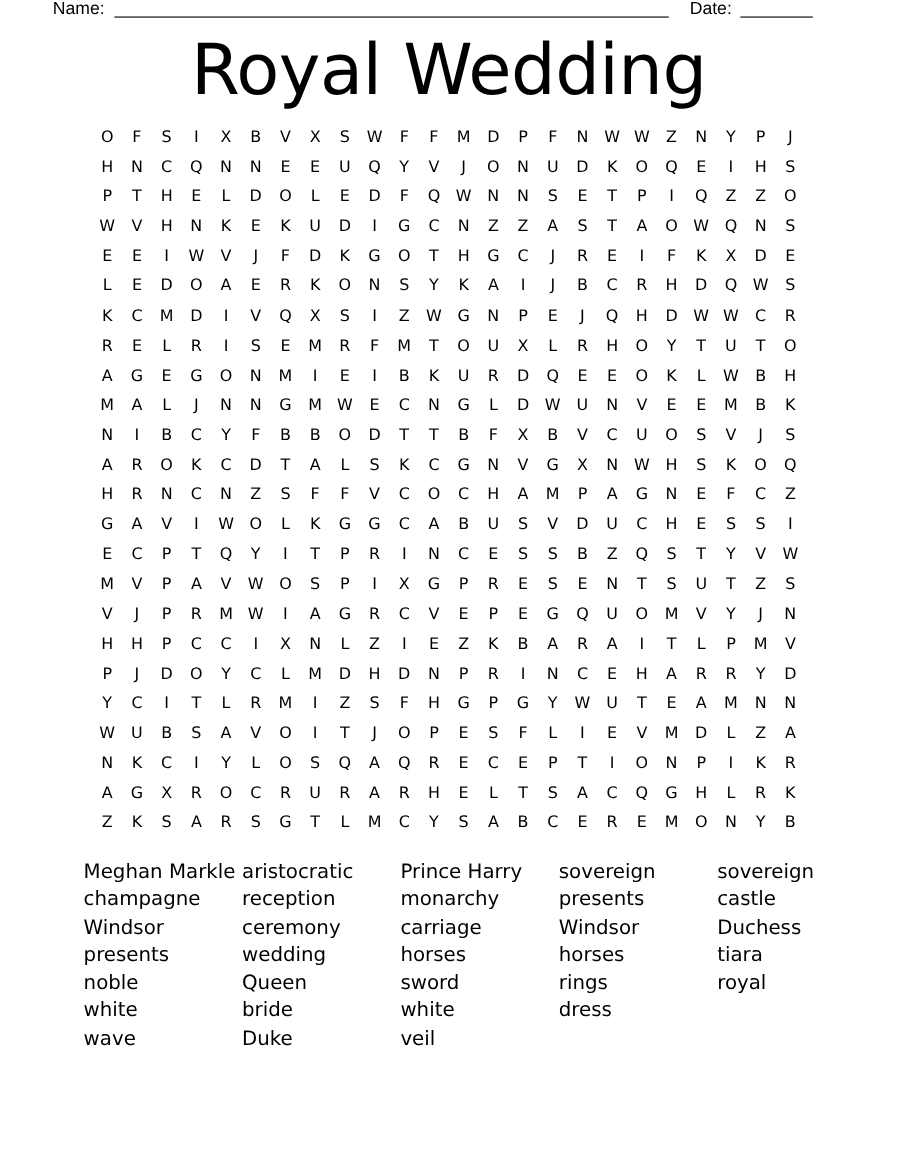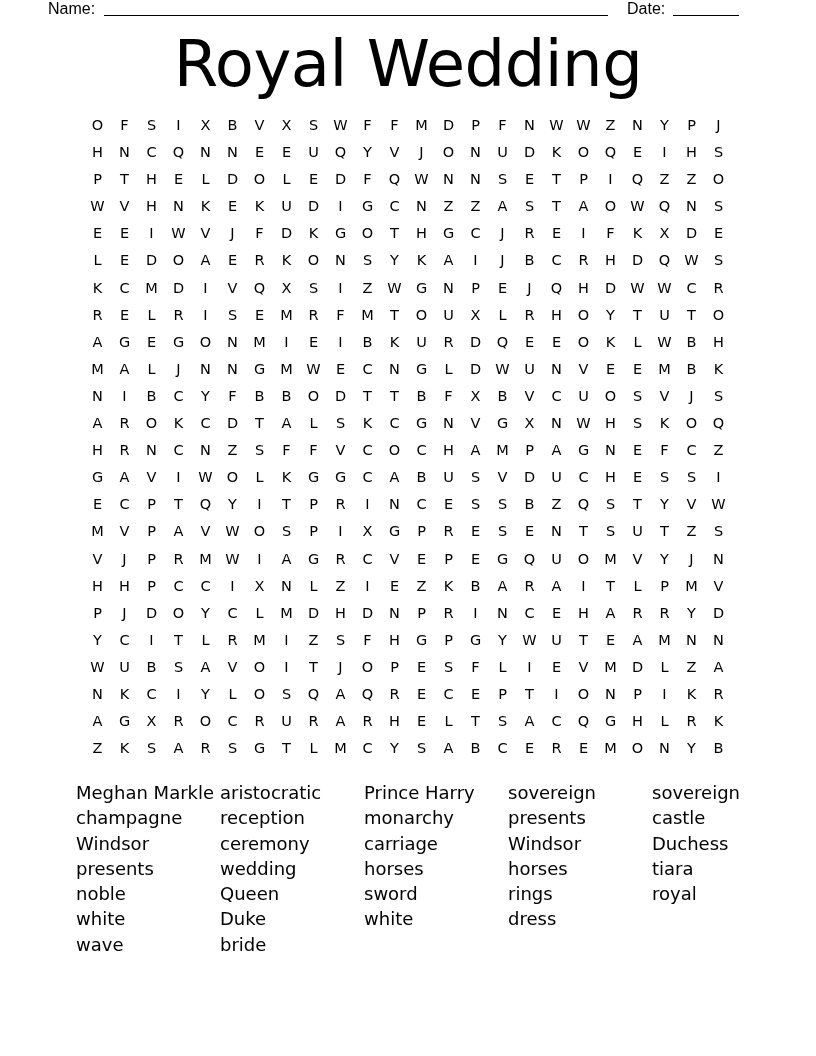--- a/index.html
+++ b/index.html
@@ -665,30 +665,31 @@
       <div class="word">noble</div>
       <div class="word">white</div>
       <div class="word">wave</div>
     </div>
     <div class="word-col">
       <div class="word">aristocratic</div>
       <div class="word">reception</div>
       <div class="word">ceremony</div>
       <div class="word">wedding</div>
       <div class="word">Queen</div>
+      <div class="word">bride</div>
       <div class="word">Duke</div>
-      <div class="word">bride</div>
     </div>
     <div class="word-col">
       <div class="word">Prince Harry</div>
       <div class="word">monarchy</div>
       <div class="word">carriage</div>
       <div class="word">horses</div>
       <div class="word">sword</div>
       <div class="word">white</div>
+      <div class="word">veil</div>
     </div>
     <div class="word-col">
       <div class="word">sovereign</div>
       <div class="word">presents</div>
       <div class="word">Windsor</div>
       <div class="word">horses</div>
       <div class="word">rings</div>
       <div class="word">dress</div>
     </div>
     <div class="word-col">

